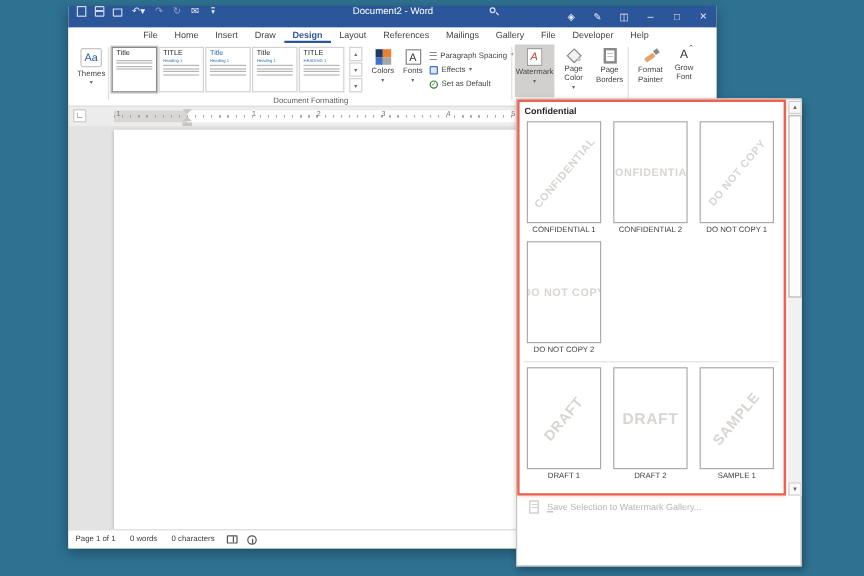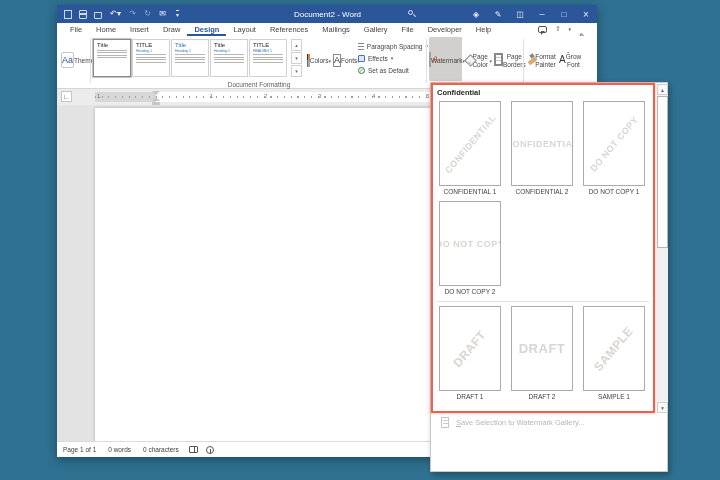--- a/index.html
+++ b/index.html
@@ -5,21 +5,21 @@
   * { margin:0; padding:0; box-sizing:border-box; }
   html,body { width:720px; height:480px; overflow:hidden; }
   body { font-family:"Liberation Sans", sans-serif; background:#2f7191; position:relative; }
 
   
   .window { position:absolute; left:57px; top:5px; width:540px; height:452px;
             background:#fff; box-shadow:0 3px 10px rgba(0,0,0,.35); }
 
   
   .titlebar { position:absolute; left:0; top:0; width:100%; height:18px; background:#2b579a;
-              color:#fff; display:flex; align-items:center; font-size:8px; }
+              color:#fff; display:flex; align-items:flex-start; font-size:8px; }
   .qat { display:flex; align-items:center; gap:6px; padding-left:6px; }
   .qicon { display:inline-flex; align-items:center; justify-content:center; width:9px; height:9px;
            color:#e8edf7; font-size:8px; line-height:1; cursor:default; }
   .paste-icon::before, .save-icon::before, .open-folder-icon::before {
     content:""; display:block; width:6px; height:7px; border:1px solid #cdd8ee; }
   .save-icon::before { border-radius:1px; background:linear-gradient(#2b579a 0 2px,#cdd8ee 2px 4px,#2b579a 4px); }
   .open-folder-icon::before { height:5px; margin-top:2px; border-radius:0 0 1px 1px; }
   .undo-icon::before { content:"↶ ▾"; font-size:8px; letter-spacing:-1px; }
   .undo-icon { width:14px; }
   .redo-icon::before { content:"↷"; color:#8fa7d2; }
@@ -31,38 +31,38 @@
   .mag { position:absolute; left:1px; top:1px; width:5px; height:5px; border:1px solid #dbe4f5; border-radius:50%; }
   .mag::after { content:""; position:absolute; left:4px; top:4px; width:3px; height:1px; background:#dbe4f5; transform:rotate(45deg); }
   .tb-right { margin-left:auto; display:flex; align-items:center; }
   .cicon { width:22px; height:18px; display:inline-flex; align-items:center; justify-content:center;
            font-size:8px; color:#e8edf7; cursor:pointer; }
   .close-icon { font-size:10px; }
   .minimize-icon { font-size:9px; }
 
   
   .menubar { position:absolute; left:0; top:18px; width:100%; height:13px; background:#fff;
-             display:flex; align-items:center; }
+             display:flex; align-items:center;flex-direction:column; }
   .tabs { display:flex; align-items:center; gap:0; padding-left:6px; }
   .tab { font-size:7.5px; color:#444; padding:2px 7px 2px 7px; cursor:pointer; white-space:nowrap; }
   .tab.active { color:#2b579a; font-weight:bold; box-shadow:inset 0 -2px 0 #2b579a; }
   .menu-right { margin-left:auto; display:flex; align-items:center; gap:8px; padding-right:10px; }
   .comment-icon { width:9px; height:7px; border:1px solid #555; border-radius:2px; position:relative; cursor:pointer; }
   .comment-icon::after { content:""; position:absolute; left:2px; bottom:-3px; border:2px solid transparent; border-top-color:#555; border-left-color:#555; }
   .share-icon { width:16px; height:8px; position:relative; cursor:pointer; font-size:7px; color:#555; }
   .share-icon::before { content:"⇧"; position:absolute; left:0; top:-1px; }
   .share-icon::after { content:"▾"; position:absolute; right:0; top:0; font-size:5px; }
   .pin-icon { width:8px; height:9px; position:relative; cursor:pointer; }
   .pin-icon::before { content:"✎"; font-size:8px; color:#555; }
 
   
   .ribbon { position:absolute; left:0; top:31px; width:100%; height:53px; background:#fff;
             border-bottom:1px solid #d8d6d4; }
   .rsep { position:absolute; top:3px; width:1px; height:44px; background:#e1dfdd; }
-  .rbtn { position:absolute; top:1px; display:flex; flex-direction:row; align-items:center;
+  .rbtn { position:absolute; top:1px; display:flex; flex-direction:column; align-items:center;
           cursor:pointer; color:#444; }
   .rbtn .rlabel { font-size:6.5px; line-height:1.2; text-align:center; white-space:pre-line; }
   .dd { font-size:5px; color:#666; line-height:1; margin-top:1px; }
   .themes-btn { left:4px; width:30px; height:44px; justify-content:flex-start; padding-top:3px; }
   .themes-icon { width:18px; height:16px; border:1px solid #c8c6c4; border-radius:2px; font-size:9px;
                  color:#2b579a; display:flex; align-items:center; justify-content:center; margin-bottom:2px; background:#fdfdfd; }
   
   .gallery { position:absolute; left:36px; top:3px; width:196px; height:38px; display:flex; gap:1px; }
   .style-thumb { width:38px; height:38px; border:1px solid #d3d1cf; background:#fff; padding:2px 3px; cursor:pointer; overflow:hidden; }
   .style-thumb.selected { border:1px solid #8a8886; box-shadow:0 0 0 1px #c8c6c4; }

